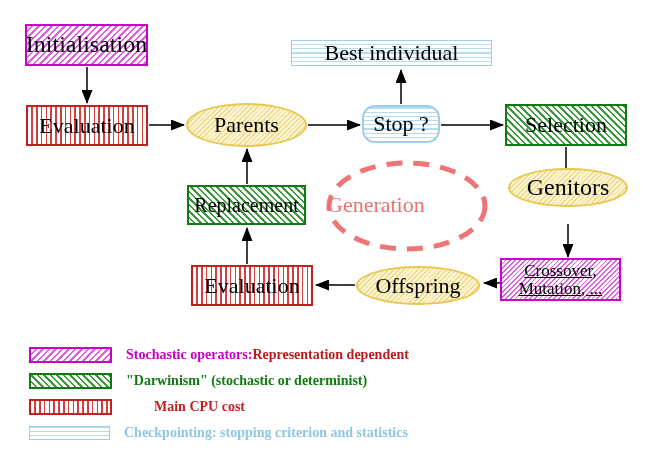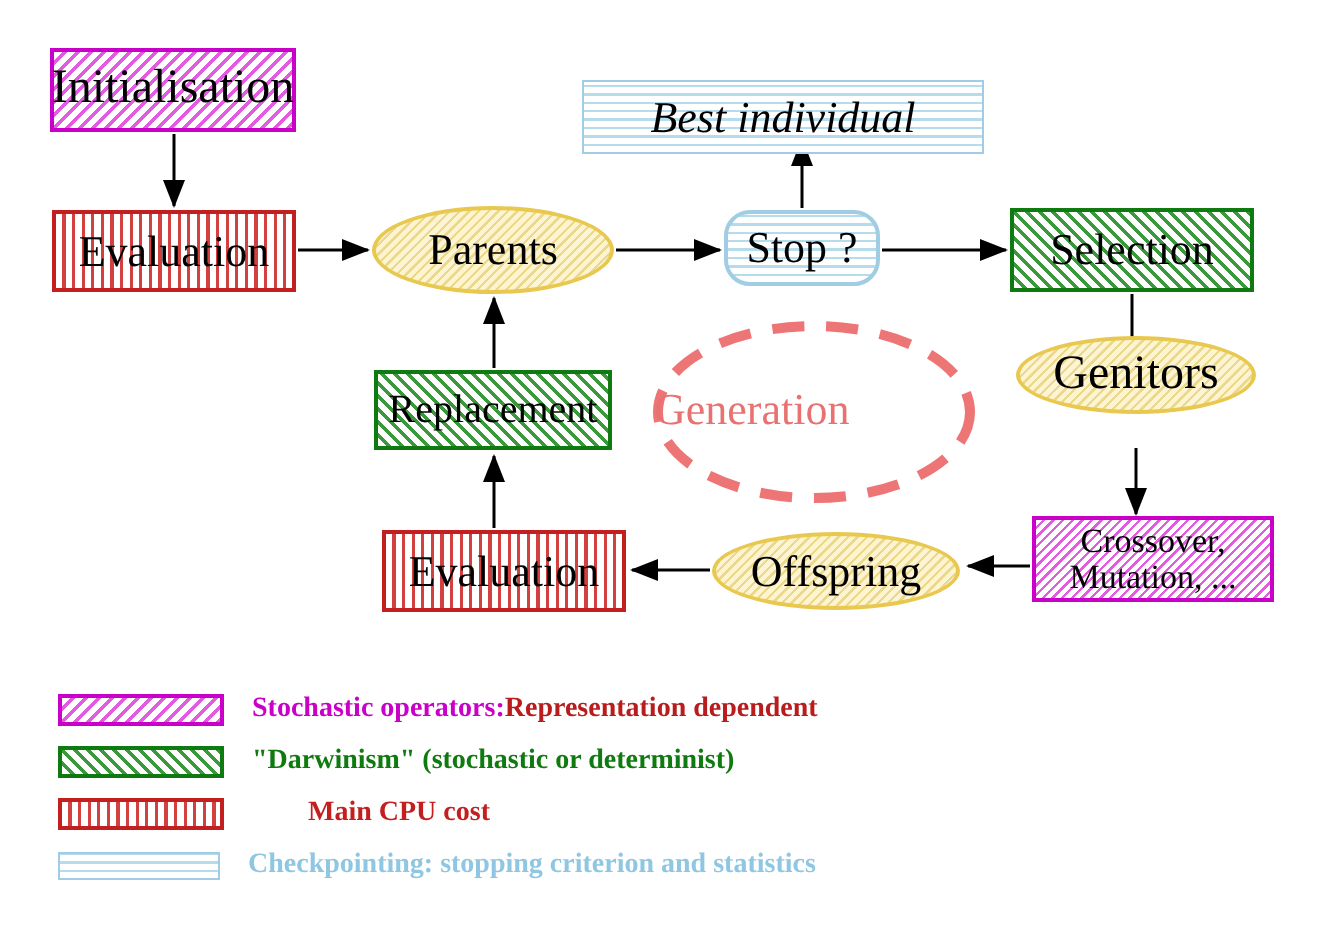--- a/index.html
+++ b/index.html
@@ -97,37 +97,37 @@
   </div>
 
   <div class="node v-red" style="left:26px;top:105px;width:122px;height:41px;">
     <span class="lbl-big">Evaluation</span>
   </div>
 
   <div class="node e-yellow" style="left:186px;top:103px;width:121px;height:44px;">
     <span class="lbl-big">Parents</span>
   </div>
 
-  <div class="node s-cyan-thin" style="left:291px;top:40px;width:201px;height:37px;font-style:italic;">
+  <div class="node s-cyan-thin" style="left:291px;top:40px;width:201px;height:26px;">
     <span class="lbl-big">Best individual</span>
   </div>
 
   <div class="node s-cyan rounded" style="left:362px;top:105px;width:78px;height:38px;">
     <span class="lbl-big">Stop ?</span>
   </div>
 
   <div class="node h-green" style="left:505px;top:104px;width:122px;height:42px;">
     <span class="lbl-big">Selection</span>
   </div>
 
   <div class="node e-yellow" style="left:508px;top:168px;width:120px;height:39px;">
     <span class="lbl">Genitors</span>
   </div>
 
-  <div class="node h-magenta-fine" style="left:516px;top:258px;width:121px;height:43px;flex-direction:column;">
+  <div class="node h-magenta-fine" style="left:500px;top:258px;width:121px;height:43px;flex-direction:column;text-decoration:underline;">
     <span class="lbl-sm">Crossover,</span>
     <span class="lbl-sm">Mutation, ...</span>
   </div>
 
   <div class="node e-yellow" style="left:356px;top:266px;width:124px;height:39px;">
     <span class="lbl-big">Offspring</span>
   </div>
 
   <div class="node v-red" style="left:191px;top:265px;width:122px;height:41px;">
     <span class="lbl-big">Evaluation</span>

